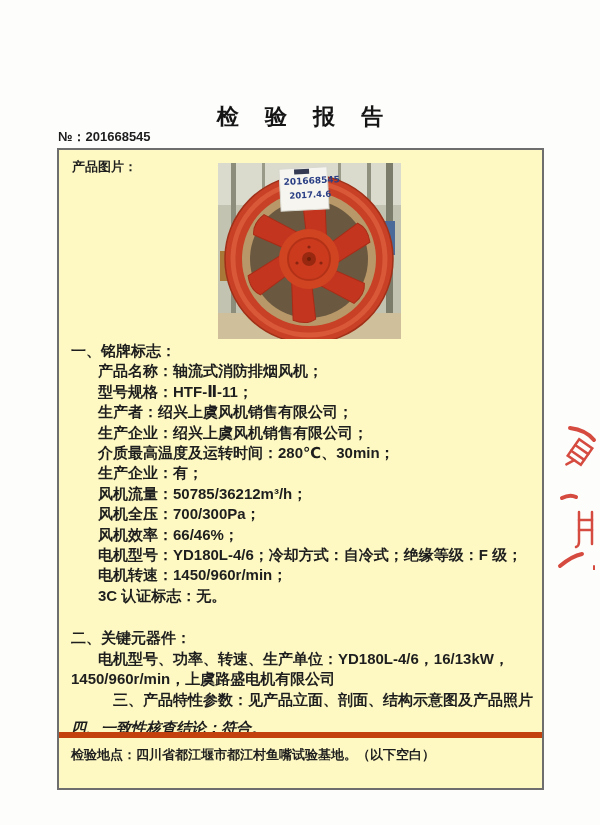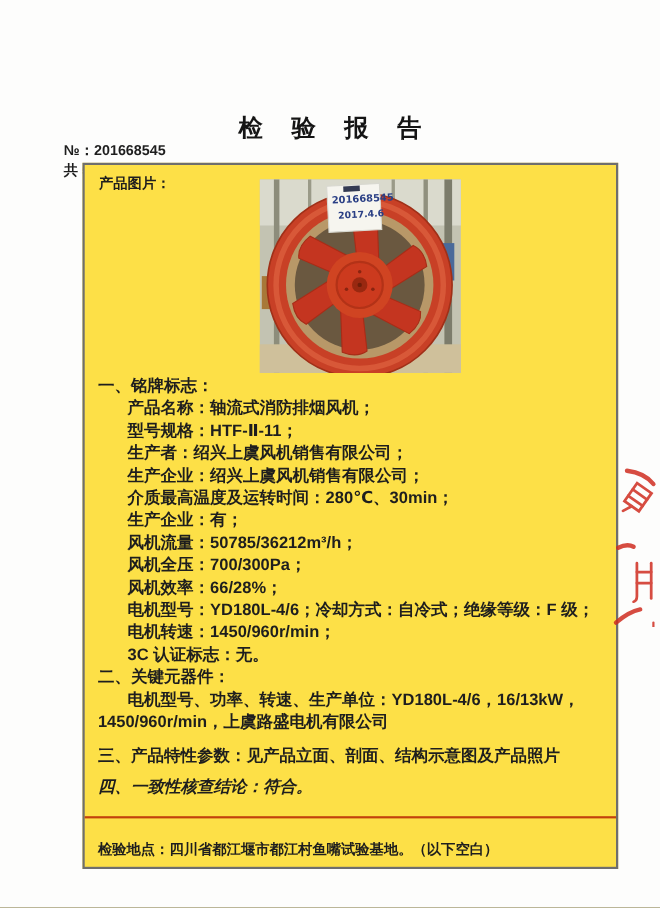--- a/index.html
+++ b/index.html
@@ -15,40 +15,40 @@
   .subtitle{
     position:absolute;top:102px;left:0;width:100%;text-align:center;
     font-size:22px;font-weight:bold;letter-spacing:10px;text-indent:10px;color:#151515;
   }
   .meta-row{
     position:absolute;top:128px;left:58px;width:486px;
     display:flex;justify-content:space-between;
     font-size:13px;font-weight:bold;flex-direction:column;
   }
   .report-table{
-    position:absolute;left:75px;top:148px;width:487px;height:642px;
-    border:2px solid #6e6e6e;box-sizing:border-box;background:#fde047;
+    position:absolute;left:57px;top:148px;width:487px;height:642px;
+    border:2px solid #6e6e6e;box-sizing:border-box;background:#fef9c3;
   }
   .main-cell{position:absolute;left:0;right:0;top:0;bottom:38px;}
   .photo-label{position:absolute;left:13px;top:8px;font-size:13px;font-weight:bold;}
   .photo{position:absolute;left:159px;top:13px;width:183px;height:176px;}
   .content{
     position:absolute;left:12px;top:191px;width:462px;
     font-size:15px;font-weight:bold;line-height:20.4px;
   }
   .items{padding-left:27px;}
   .item{white-space:nowrap;}
-  .sec{margin-top:0;}
+  .sec{margin-top:22px;}
   .sec2-body{text-indent:27px;}
-  .sec3{margin-top:10px;}
+  .sec3{margin-top:0;text-align:right;}
   .sec4{margin-top:8px;font-style:italic;}
   .bottom-cell{
-    position:absolute;left:0;right:0;bottom:0;height:46px;
-    border-top:2px solid #c2410c;box-sizing:border-box;
-    padding:19px 12px;font-size:13px;font-weight:bold;
+    position:absolute;left:0;right:0;bottom:0;height:56px;
+    border-top:6px solid #c2410c;box-sizing:border-box;
+    padding:8px 12px;font-size:13px;font-weight:bold;
   }
   .stamp{position:absolute;left:552px;top:420px;width:48px;height:150px;pointer-events:none;}
 </style>
 </head>
 <body>
 
 <div class="page">
 
   <div class="subtitle">检 验 报 告</div>
 
@@ -113,21 +113,21 @@
         <div>一、铭牌标志：</div>
         <div class="items">
           <div class="item">产品名称：轴流式消防排烟风机；</div>
           <div class="item">型号规格：HTF-Ⅱ-11；</div>
           <div class="item">生产者：绍兴上虞风机销售有限公司；</div>
           <div class="item">生产企业：绍兴上虞风机销售有限公司；</div>
           <div class="item">介质最高温度及运转时间：280℃、30min；</div>
           <div class="item">生产企业：有；</div>
           <div class="item">风机流量：50785/36212m³/h；</div>
           <div class="item">风机全压：700/300Pa；</div>
-          <div class="item">风机效率：66/28%；</div>
+          <div class="item">风机效率：66/46%；</div>
           <div class="item">电机型号：YD180L-4/6；冷却方式：自冷式；绝缘等级：F 级；</div>
           <div class="item">电机转速：1450/960r/min；</div>
           <div class="item">3C 认证标志：无。</div>
         </div>
         <div class="sec">二、关键元器件：</div>
         <div class="sec2-body">电机型号、功率、转速、生产单位：YD180L-4/6，16/13kW，1450/960r/min，上虞路盛电机有限公司</div>
         <div class="sec sec3">三、产品特性参数：见产品立面、剖面、结构示意图及产品照片</div>
         <div class="sec sec4">四、一致性核查结论：符合。</div>
       </div>
     </div>

